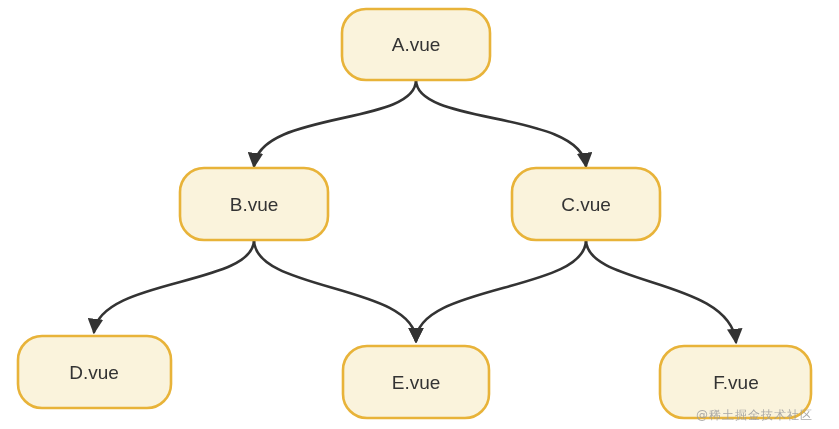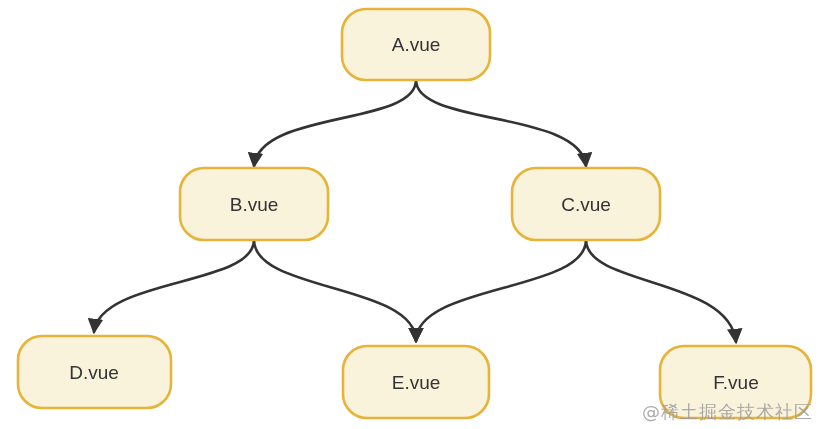--- a/index.html
+++ b/index.html
@@ -34,21 +34,21 @@
   .edge {
     fill: none;
     stroke: #333333;
     stroke-width: 2.6;
     stroke-linecap: round;
   }
   .watermark {
     position: absolute;
     right: 26px;
     bottom: 5px;
-    font-size: 18px;
+    font-size: 12px;
     letter-spacing: 1px;
     color: #9c9c9c;
     opacity: 0.85;
     font-family: "DejaVu Sans", "Liberation Sans", sans-serif;
     pointer-events: none;
     white-space: nowrap;
   }
 </style>
 </head>
 <body>

